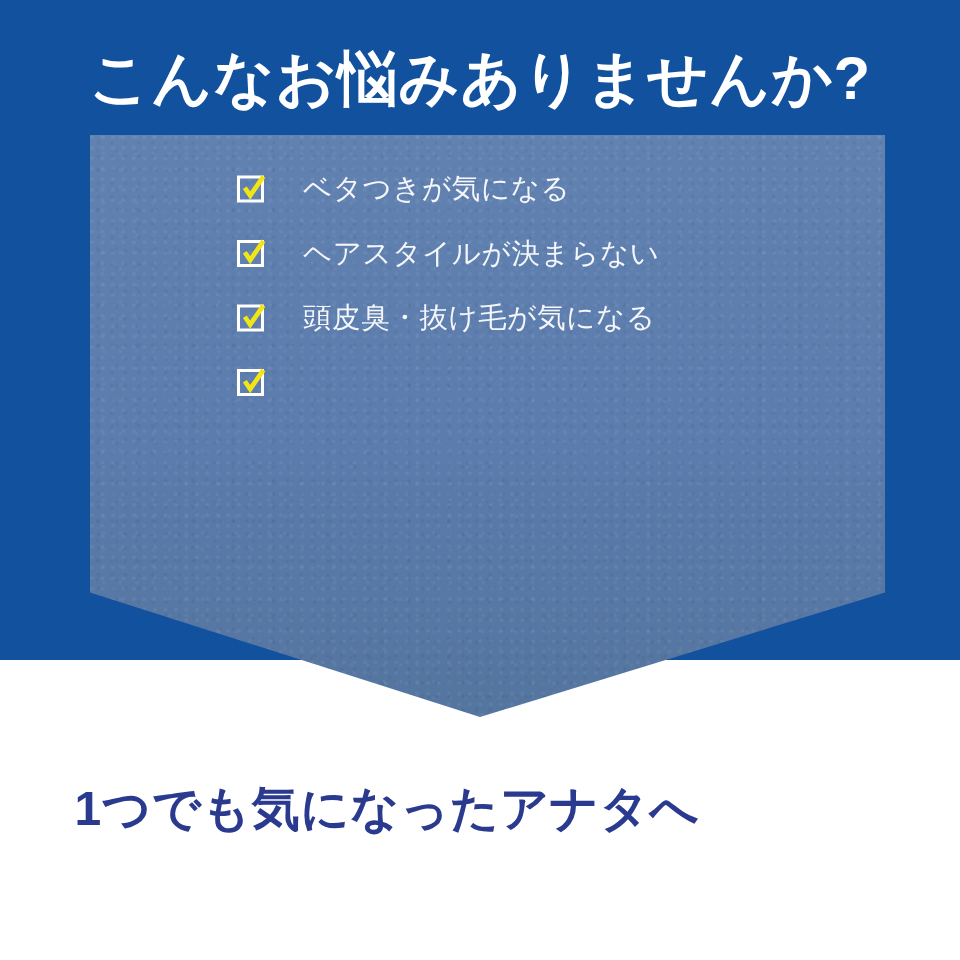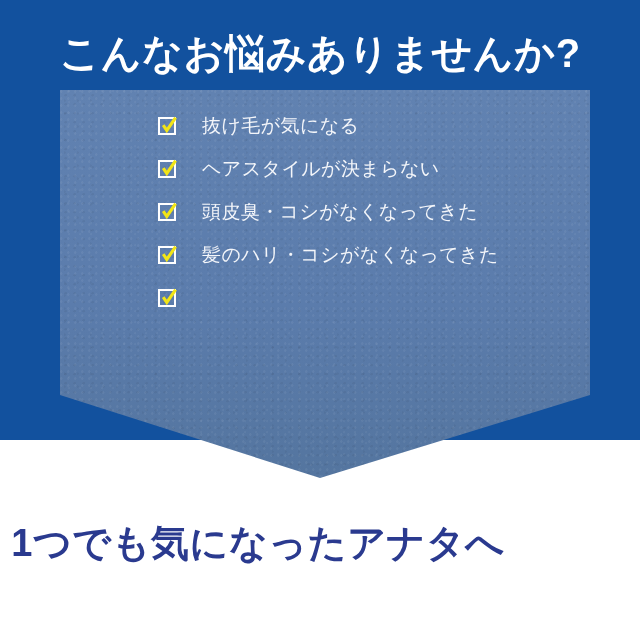--- a/index.html
+++ b/index.html
@@ -103,21 +103,21 @@
   }
 
   
   .bottom-title {
     position: absolute;
     left: 0;
     top: 518px;
     width: 516px;
     text-align: center;
     color: #2a3a8f;
-    font-size: 38px;
+    font-size: 32px;
     font-weight: bold;
     letter-spacing: 0.5px;
     white-space: nowrap;
   }
 </style>
 </head>
 <body>
 
 <div id="root">
 
@@ -128,50 +128,42 @@
   <div class="panel"></div>
 
   <div class="checklist">
 
     <div class="check-row">
       <span class="checkbox">
         <svg viewBox="0 0 20 20" aria-hidden="true">
           <path d="M4.2 10.2 L7.8 15.4 L16.6 2.6" fill="none" stroke="#F2E516" stroke-width="3.1" stroke-linecap="butt" stroke-linejoin="miter"></path>
         </svg>
       </span>
-      <span class="check-label">抜け毛が気になる</span>
+      <span class="check-label">ベタつきが気になる</span>
     </div>
 
     <div class="check-row">
       <span class="checkbox">
         <svg viewBox="0 0 20 20" aria-hidden="true">
           <path d="M4.2 10.2 L7.8 15.4 L16.6 2.6" fill="none" stroke="#F2E516" stroke-width="3.1" stroke-linecap="butt" stroke-linejoin="miter"></path>
         </svg>
       </span>
       <span class="check-label">ヘアスタイルが決まらない</span>
     </div>
 
     <div class="check-row">
       <span class="checkbox">
         <svg viewBox="0 0 20 20" aria-hidden="true">
           <path d="M4.2 10.2 L7.8 15.4 L16.6 2.6" fill="none" stroke="#F2E516" stroke-width="3.1" stroke-linecap="butt" stroke-linejoin="miter"></path>
         </svg>
       </span>
-      <span class="check-label">頭皮臭・コシがなくなってきた</span>
+      <span class="check-label">頭皮臭・抜け毛が気になる</span>
     </div>
 
 
-    <div class="check-row">
-      <span class="checkbox">
-        <svg viewBox="0 0 20 20" aria-hidden="true">
-          <path d="M4.2 10.2 L7.8 15.4 L16.6 2.6" fill="none" stroke="#F2E516" stroke-width="3.1" stroke-linecap="butt" stroke-linejoin="miter"></path>
-        </svg>
-      </span>
-      <span class="check-label">髪のハリ・コシがなくなってきた</span>
-    </div>
 
     <div class="check-row">
       <span class="checkbox">
         <svg viewBox="0 0 20 20" aria-hidden="true">
           <path d="M4.2 10.2 L7.8 15.4 L16.6 2.6" fill="none" stroke="#F2E516" stroke-width="3.1" stroke-linecap="butt" stroke-linejoin="miter"></path>
         </svg>
       </span>
     </div>
 
 

